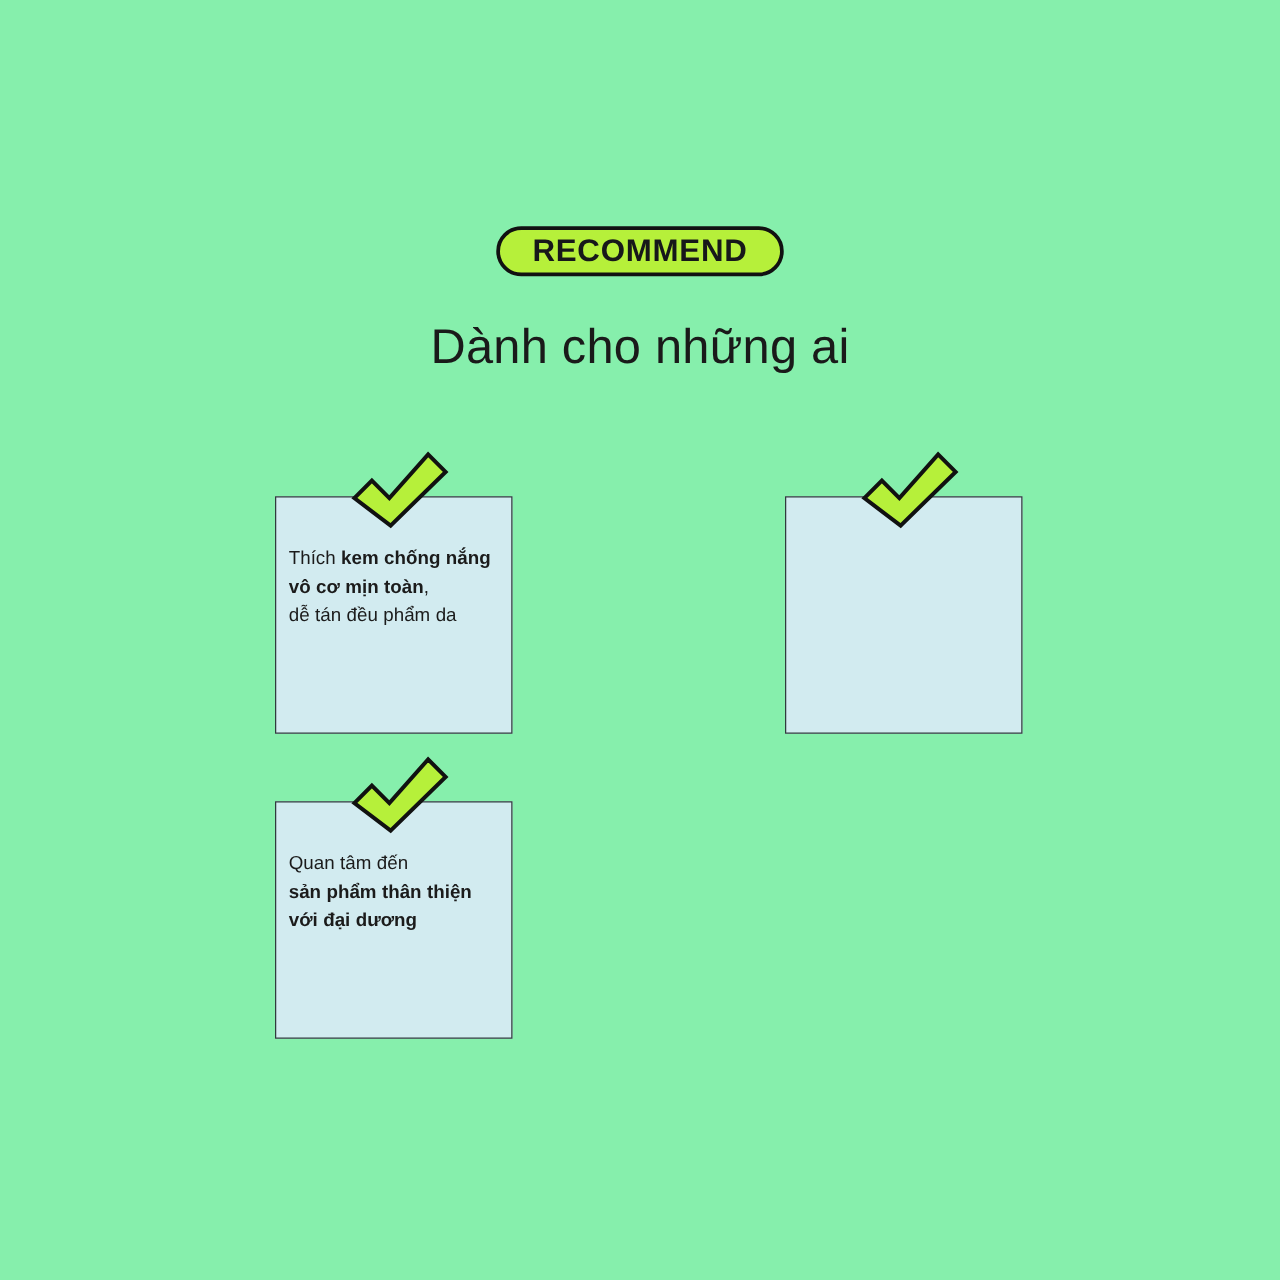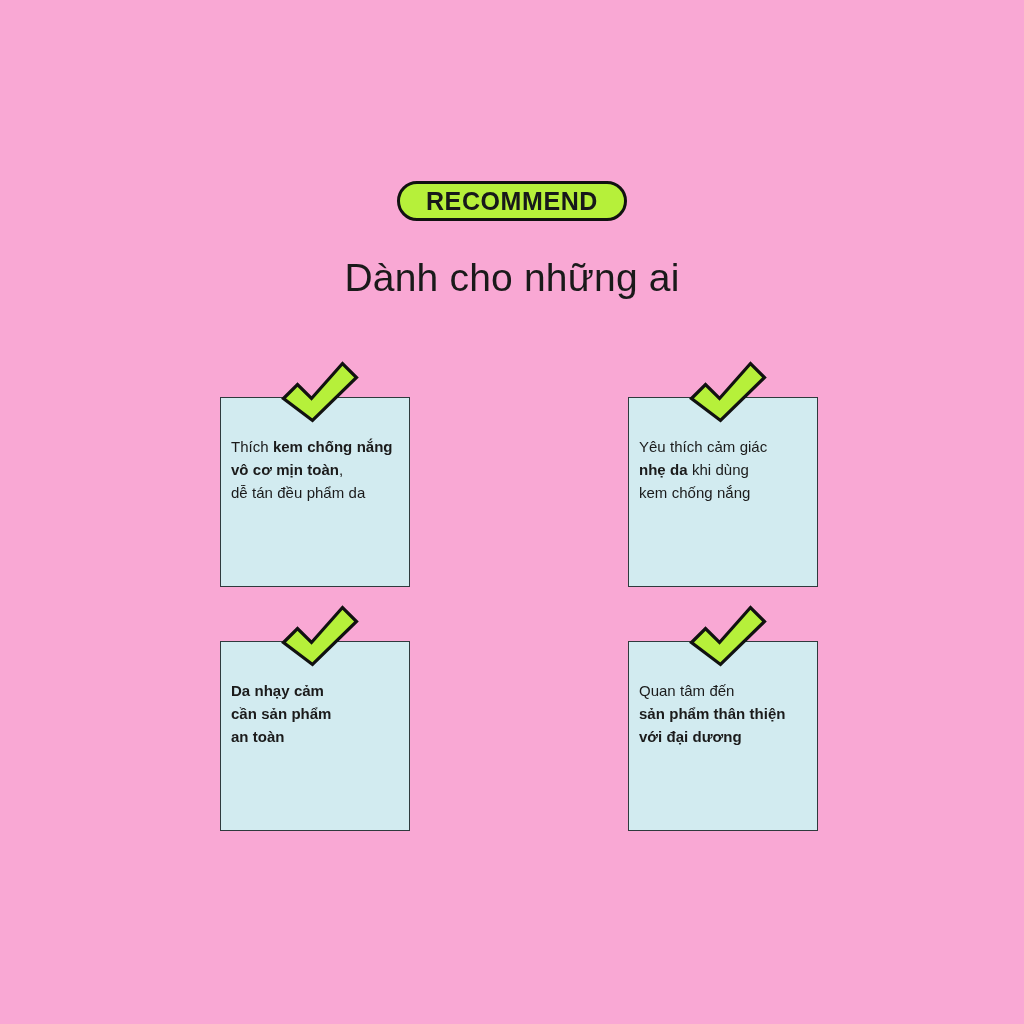--- a/index.html
+++ b/index.html
@@ -13,21 +13,21 @@
     font-family: "Liberation Sans", sans-serif;
     overflow: hidden;
     position: relative;
   }
 
   .page {
     position: absolute;
     left: 0; top: 0;
     width: 1024px;
     height: 1024px;
-    background: #f9a8d4;
+    background: #86efac;
     text-decoration: underline;
   }
 
   
   .badge-wrap {
     position: absolute;
     left: 0;
     top: 181px;
     width: 1024px;
     display: flex;
@@ -142,33 +142,24 @@
             </svg>
           </div>
         <div class="card-text"><span>Thích </span><b>kem chống nắng</b><br><b>vô cơ mịn toàn</b><span>,</span><br><span>dễ tán đều phẩm da</span></div>
       </div>
       <div class="card">
         <div class="check">
             <svg viewBox="0 0 84 66" xmlns="http://www.w3.org/2000/svg">
               <path d="M 5.5 40.5 L 19.5 26.5 L 33.5 40.5 L 64.5 5.5 L 78.5 19.5 L 34.5 62.5 Z" fill="#b6f03a" stroke="#111111" stroke-width="3.2" stroke-linejoin="miter"></path>
             </svg>
           </div>
-        <div class="card-text"><span>Yêu thích cảm giác</span><br><b>nhẹ da</b><span> khi dùng</span><br><span>kem chống nắng</span></div>
       </div>
     </div>
 
     <div class="row row-2">
-      <div class="card">
-        <div class="check">
-            <svg viewBox="0 0 84 66" xmlns="http://www.w3.org/2000/svg">
-              <path d="M 5.5 40.5 L 19.5 26.5 L 33.5 40.5 L 64.5 5.5 L 78.5 19.5 L 34.5 62.5 Z" fill="#b6f03a" stroke="#111111" stroke-width="3.2" stroke-linejoin="miter"></path>
-            </svg>
-          </div>
-        <div class="card-text"><b>Da nhạy cảm</b><br><b>cần sản phẩm</b><br><b>an toàn</b></div>
-      </div>
       <div class="card">
         <div class="check">
             <svg viewBox="0 0 84 66" xmlns="http://www.w3.org/2000/svg">
               <path d="M 5.5 40.5 L 19.5 26.5 L 33.5 40.5 L 64.5 5.5 L 78.5 19.5 L 34.5 62.5 Z" fill="#b6f03a" stroke="#111111" stroke-width="3.2" stroke-linejoin="miter"></path>
             </svg>
           </div>
         <div class="card-text"><span>Quan tâm đến</span><br><b>sản phẩm thân thiện</b><br><b>với đại dương</b></div>
       </div>
     </div>
   </div>

